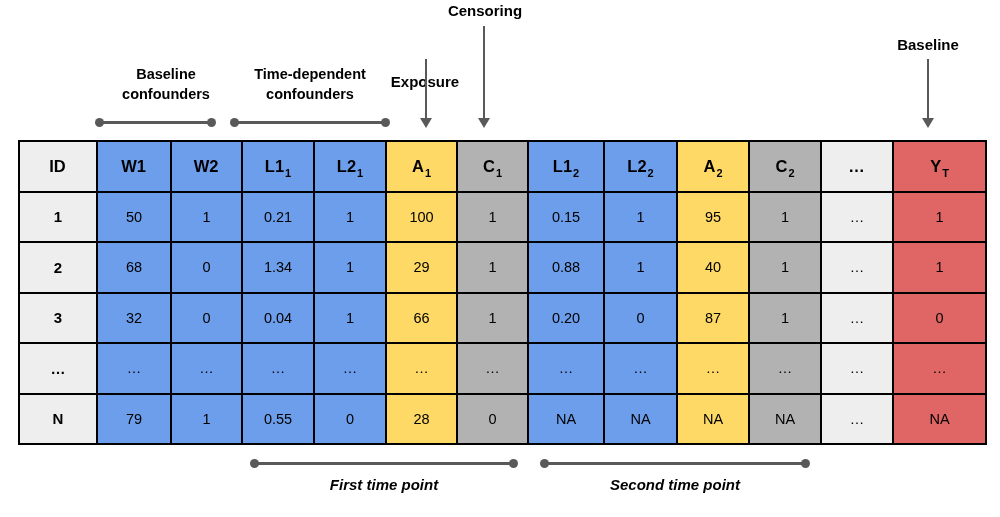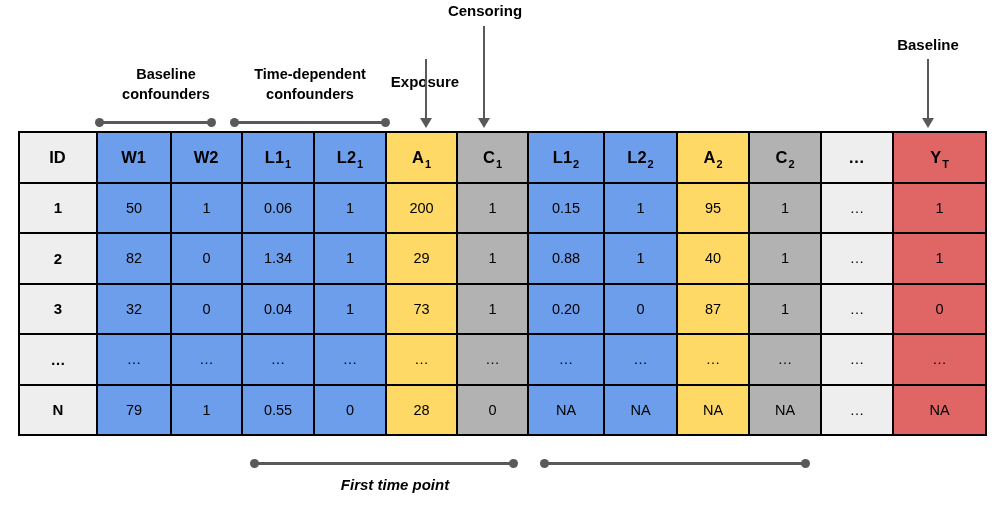--- a/index.html
+++ b/index.html
@@ -23,21 +23,21 @@
     border-left:6.5px solid transparent;border-right:6.5px solid transparent;border-top:10px solid var(--line);}
 
   
   .bracket{position:absolute;height:9px;}
   .bracket-line{position:absolute;top:3.2px;left:2px;right:2px;height:2.6px;background:var(--line);}
   .dot{position:absolute;top:0;width:9px;height:9px;border-radius:50%;background:var(--line);}
   .dot-left{left:-3px;}
   .dot-right{right:-3px;}
 
   
-  table{position:absolute;left:18px;top:131px;width:967px;border-collapse:collapse;table-layout:fixed;}
+  table{position:absolute;left:18px;top:140px;width:967px;border-collapse:collapse;table-layout:fixed;}
   th,td{border:2px solid var(--border);height:50.5px;text-align:center;vertical-align:middle;
     color:#000;overflow:hidden;}
   th{font-size:16.5px;font-weight:bold;}
   td{font-size:14.5px;font-weight:normal;}
   td.id-cell{font-weight:bold;font-size:15px;}
   .subscript{font-size:11px;position:relative;top:5px;margin-left:1px;}
   .c-blue{background:var(--blue);}
   .c-yellow{background:var(--yellow);}
   .c-gray{background:var(--gray);}
   .c-light{background:var(--light);}
@@ -115,53 +115,53 @@
       <th class="c-blue"><span>L2</span><span class="subscript">2</span></th>
       <th class="c-yellow"><span>A</span><span class="subscript">2</span></th>
       <th class="c-gray"><span>C</span><span class="subscript">2</span></th>
       <th class="c-light"><span>…</span><span class="subscript"></span></th>
       <th class="c-red"><span>Y</span><span class="subscript">T</span></th>
     </tr>
     <tr>
       <td class="c-light id-cell">1</td>
       <td class="c-blue">50</td>
       <td class="c-blue">1</td>
-      <td class="c-blue">0.06</td>
-      <td class="c-blue">1</td>
-      <td class="c-yellow">200</td>
+      <td class="c-blue">0.21</td>
+      <td class="c-blue">1</td>
+      <td class="c-yellow">100</td>
       <td class="c-gray">1</td>
       <td class="c-blue">0.15</td>
       <td class="c-blue">1</td>
       <td class="c-yellow">95</td>
       <td class="c-gray">1</td>
       <td class="c-light">…</td>
       <td class="c-red">1</td>
     </tr>
     <tr>
       <td class="c-light id-cell">2</td>
-      <td class="c-blue">82</td>
+      <td class="c-blue">68</td>
       <td class="c-blue">0</td>
       <td class="c-blue">1.34</td>
       <td class="c-blue">1</td>
       <td class="c-yellow">29</td>
       <td class="c-gray">1</td>
       <td class="c-blue">0.88</td>
       <td class="c-blue">1</td>
       <td class="c-yellow">40</td>
       <td class="c-gray">1</td>
       <td class="c-light">…</td>
       <td class="c-red">1</td>
     </tr>
     <tr>
       <td class="c-light id-cell">3</td>
       <td class="c-blue">32</td>
       <td class="c-blue">0</td>
       <td class="c-blue">0.04</td>
       <td class="c-blue">1</td>
-      <td class="c-yellow">73</td>
+      <td class="c-yellow">66</td>
       <td class="c-gray">1</td>
       <td class="c-blue">0.20</td>
       <td class="c-blue">0</td>
       <td class="c-yellow">87</td>
       <td class="c-gray">1</td>
       <td class="c-light">…</td>
       <td class="c-red">0</td>
     </tr>
     <tr>
       <td class="c-light id-cell">…</td>
@@ -194,21 +194,22 @@
       <td class="c-red">NA</td>
     </tr>
   </tbody>
     </table>
 
   <div class="bracket" style="left:253px;top:459px;width:262px;">
     <div class="bracket-line"></div>
     <div class="dot dot-left"></div>
     <div class="dot dot-right"></div>
   </div>
-  <div class="ann-label italic" style="left:264px;top:476px;width:262px;font-style:italic;">First time point</div>
+  <div class="ann-label italic" style="left:253px;top:476px;width:262px;font-style:italic;">First time point</div>
 
   <div class="bracket" style="left:543px;top:459px;width:264px;">
     <div class="bracket-line"></div>
     <div class="dot dot-left"></div>
     <div class="dot dot-right"></div>
   </div>
+  <div class="ann-label italic" style="left:543px;top:476px;width:264px;">Second time point</div>
 
 </div>
 
 </body></html>

